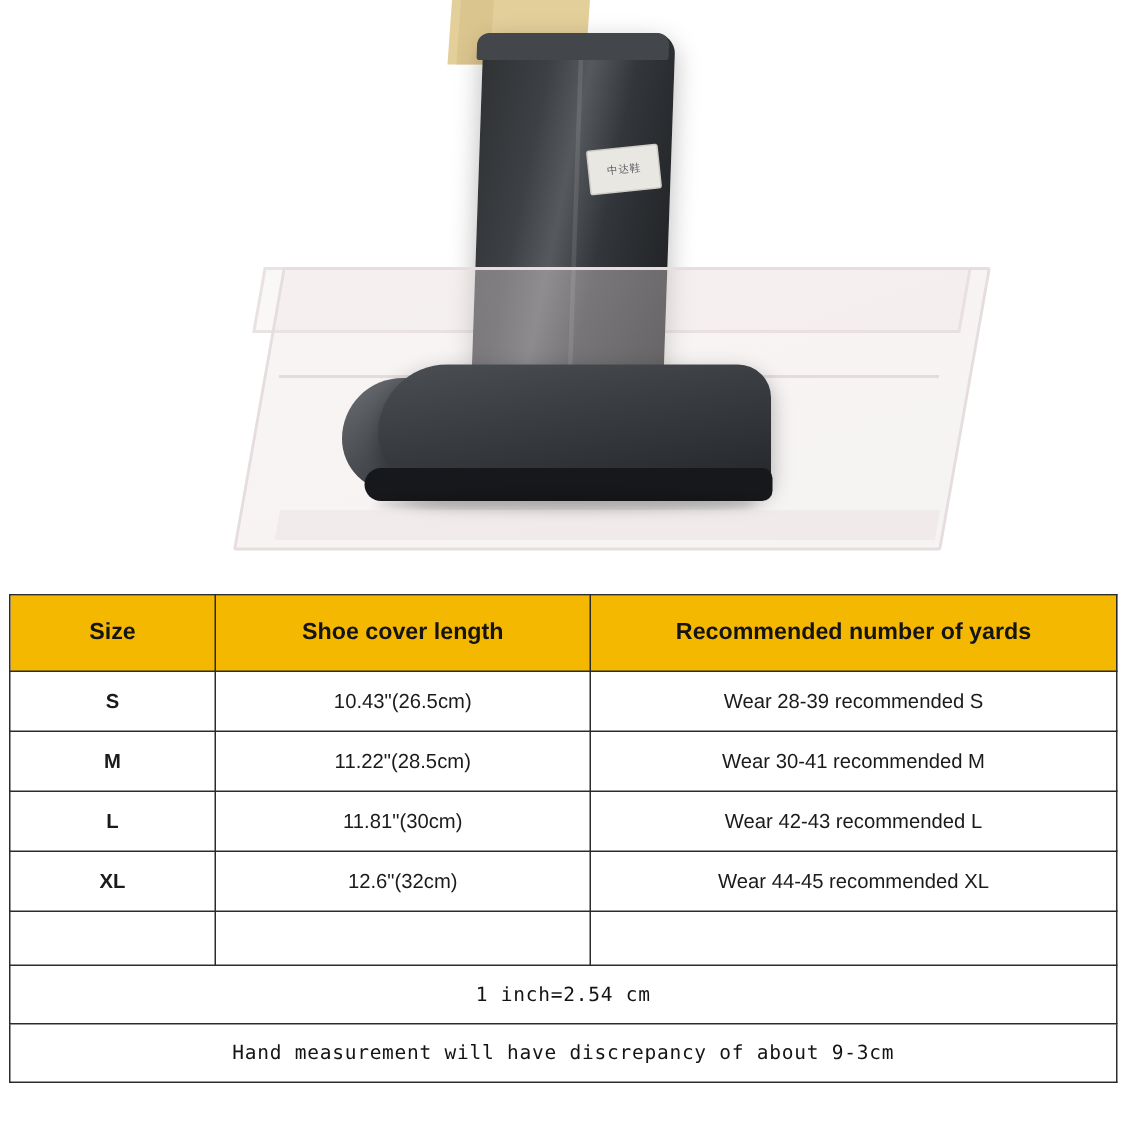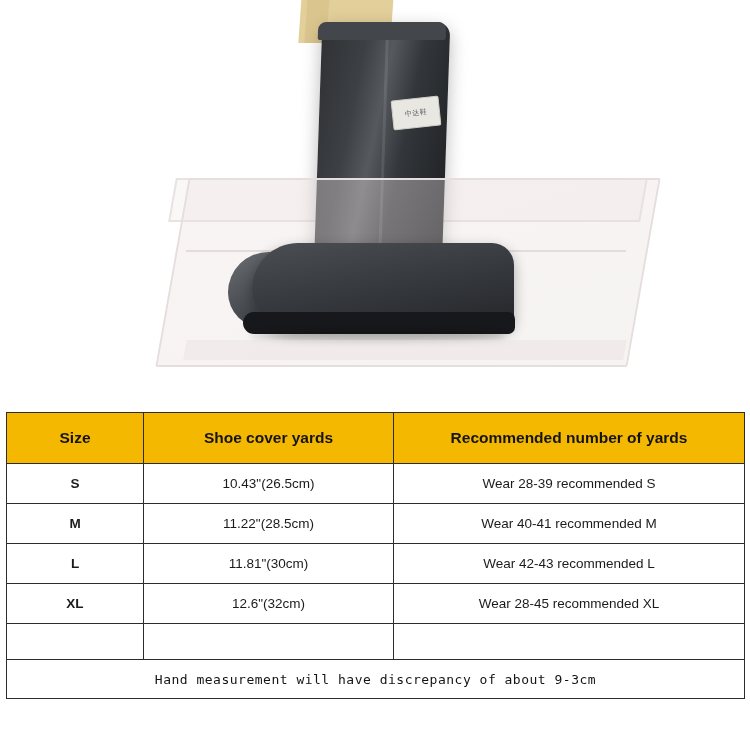--- a/index.html
+++ b/index.html
@@ -175,21 +175,21 @@
     width: 440px;
     height: 2px;
     background: rgba(220,208,208,.7);
     transform: skewX(-10deg);
   }
 
   
   .table-wrap {
     position: absolute;
     left: 6px;
-    top: 412px;
+    top: 396px;
     width: 738px;
   }
   table.size-table {
     width: 738px;
     border-collapse: collapse;
     table-layout: fixed;
   }
   table.size-table td, table.size-table th {
     border: 1px solid #2c2c2c;
     text-align: center;
@@ -248,50 +248,53 @@
   <div class="table-wrap">
     <table class="size-table">
       <colgroup>
         <col class="col1">
           <col class="col2">
           <col class="col3">
       </colgroup>
       <thead>
         <tr>
           <th>Size</th>
-          <th>Shoe cover yards</th>
+          <th>Shoe cover length</th>
           <th>Recommended number of yards</th>
         </tr>
       </thead>
       <tbody>
         <tr>
           <td class="size-col">S</td>
           <td>10.43"(26.5cm)</td>
           <td>Wear 28-39 recommended S</td>
         </tr>
         <tr>
           <td class="size-col">M</td>
           <td>11.22"(28.5cm)</td>
-          <td>Wear 40-41 recommended M</td>
+          <td>Wear 30-41 recommended M</td>
         </tr>
         <tr>
           <td class="size-col">L</td>
           <td>11.81"(30cm)</td>
           <td>Wear 42-43 recommended L</td>
         </tr>
         <tr>
           <td class="size-col">XL</td>
           <td>12.6"(32cm)</td>
-          <td>Wear 28-45 recommended XL</td>
+          <td>Wear 44-45 recommended XL</td>
         </tr>
         <tr class="empty-row">
           <td></td>
           <td></td>
           <td></td>
         </tr>
         <tr>
+          <td class="note-cell" colspan="3">1 inch=2.54 cm</td>
+        </tr>
+        <tr>
           <td class="note-cell" colspan="3">Hand measurement will have discrepancy of about 9-3cm</td>
         </tr>
       </tbody>
     </table>
   </div>
 
 </div>
 
 </body></html>

